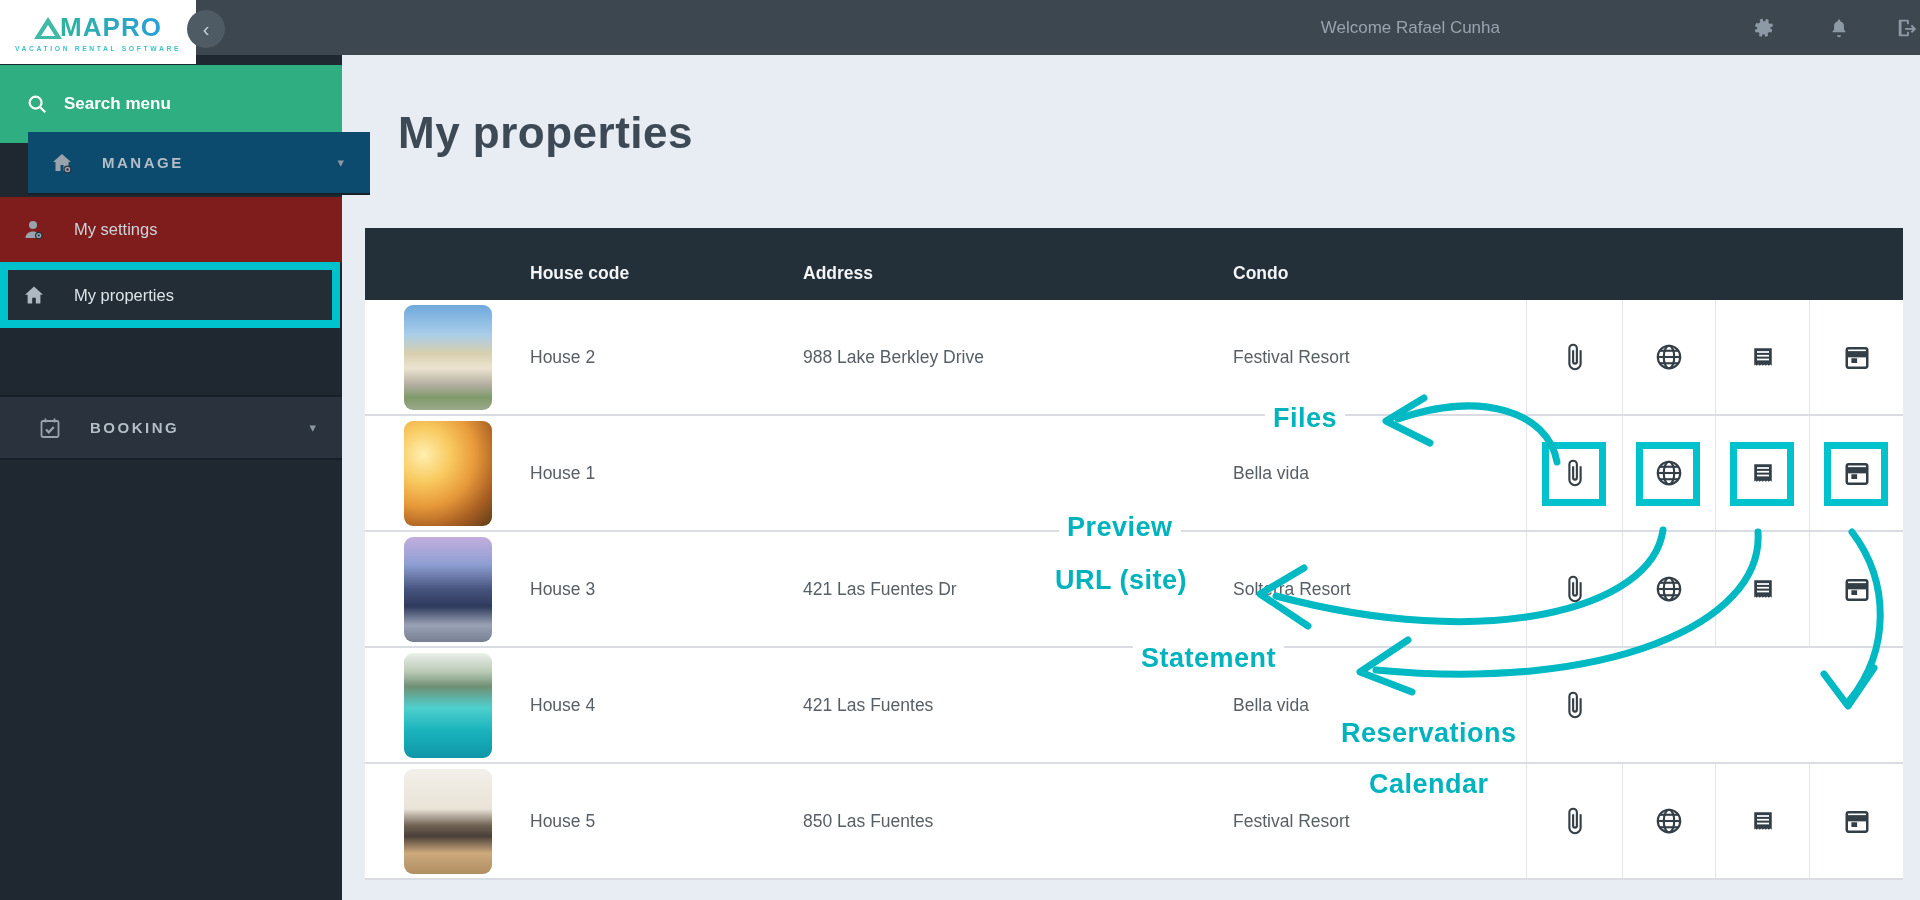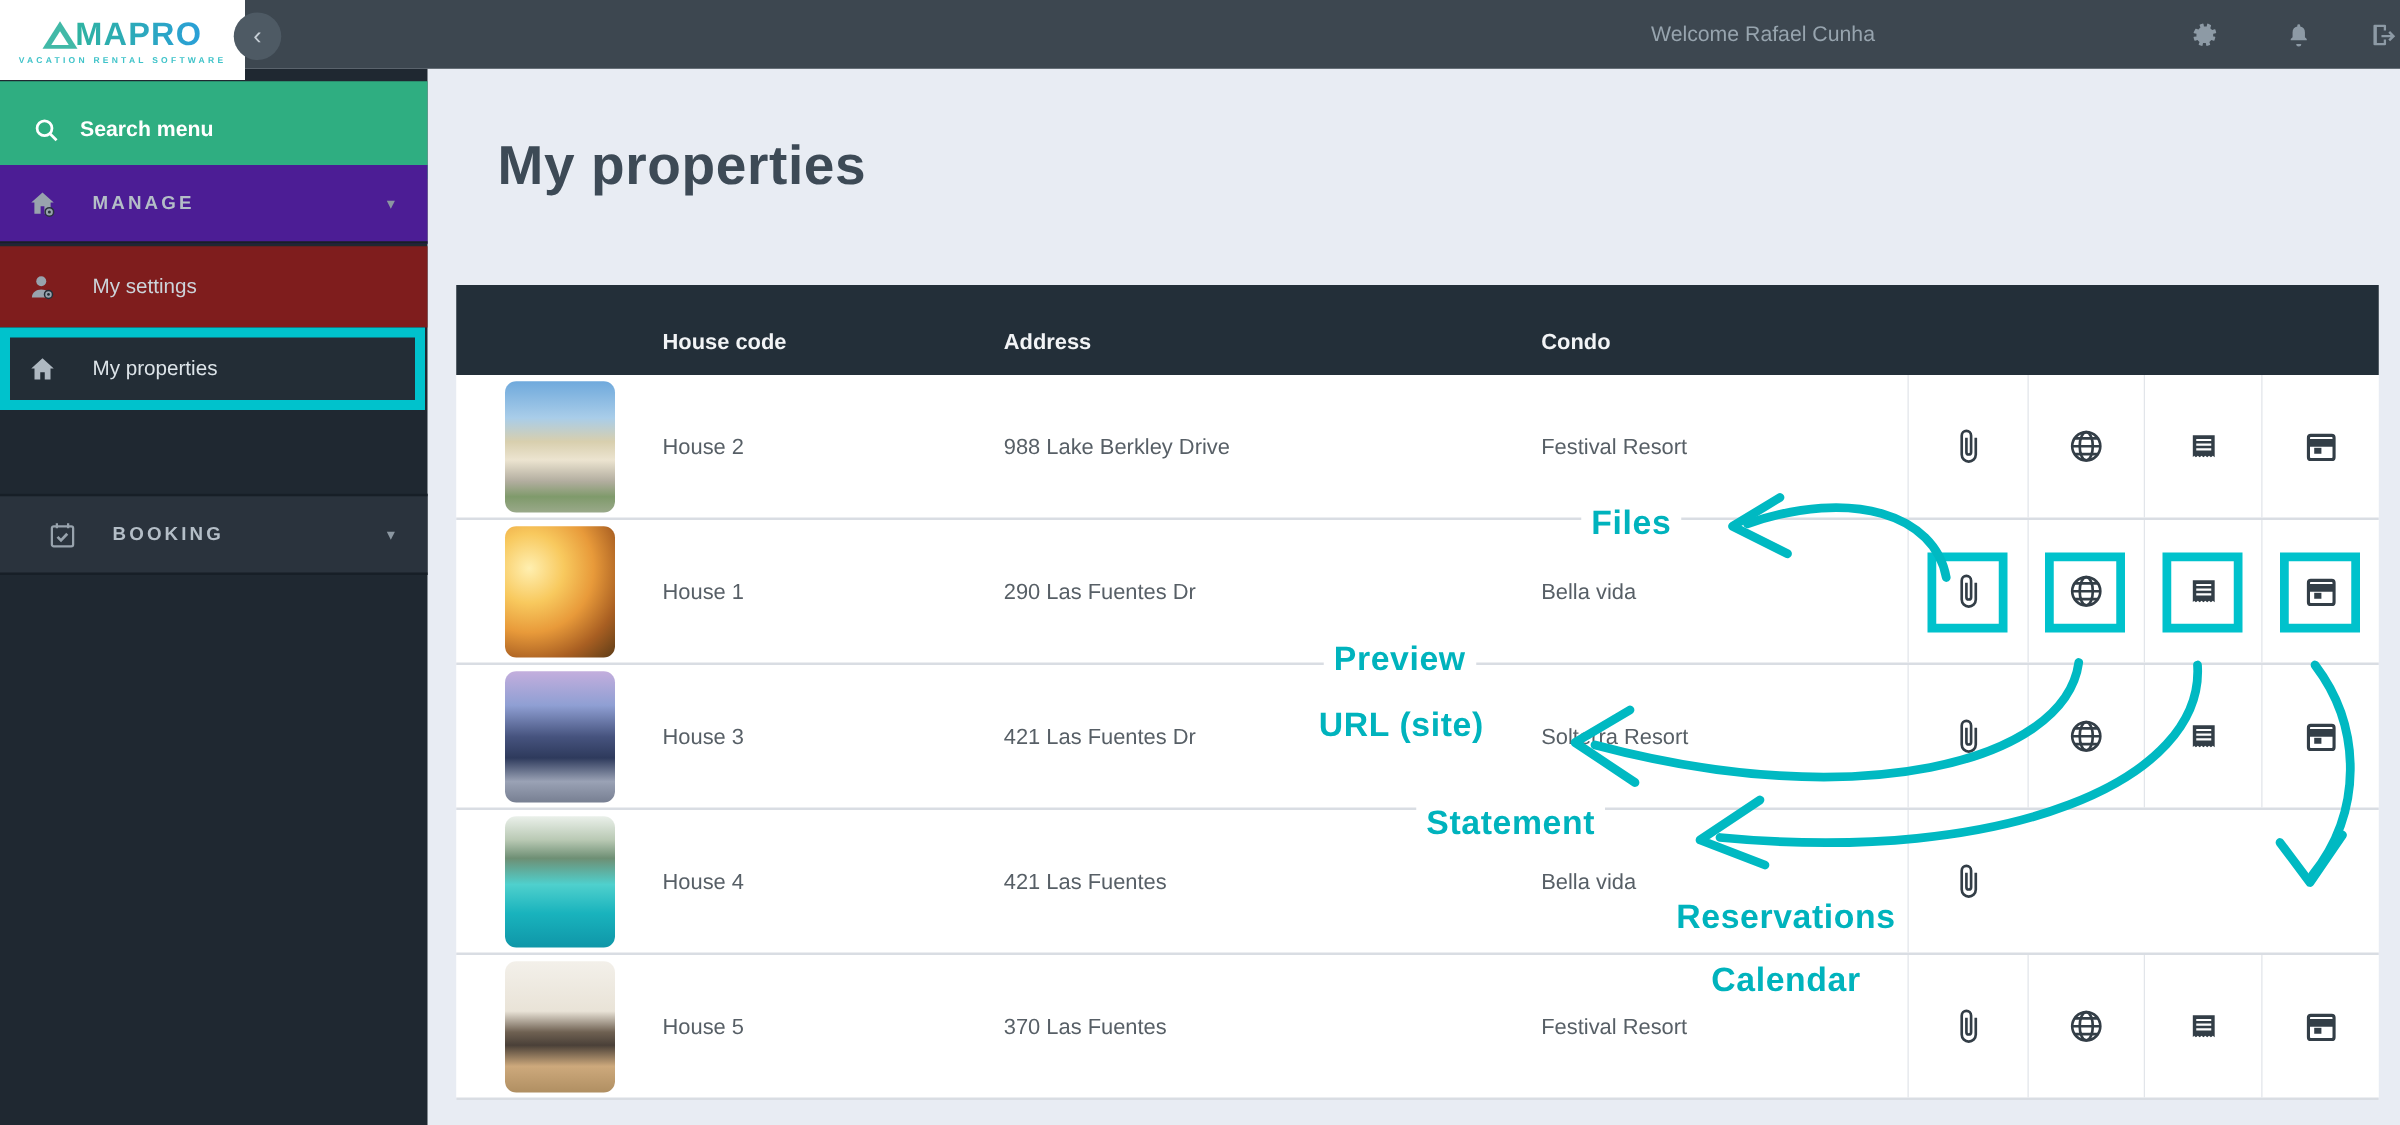--- a/index.html
+++ b/index.html
@@ -18,21 +18,21 @@
   .welcome { position:absolute; right:420px; top:0; height:55px; display:flex; align-items:center; color:#97a4ae; font-size:17px; }
   .tb-ic { position:absolute; top:17px; width:22px; height:22px; color:#8d9aa5; }
   .tb-ic svg { width:22px; height:22px; display:block; }
 
   
   .sidebar { position:absolute; left:0; top:55px; width:342px; height:845px; background:#1f2831; z-index:4; }
   .search-row { position:absolute; left:0; top:10px; width:342px; height:78px; background:#2fae81; display:flex; align-items:center; }
   .search-row svg { width:22px; height:22px; margin-left:26px; }
   .search-label { color:#ffffff; font-weight:700; font-size:17px; margin-left:16px; }
   .nav-row { position:absolute; left:0; width:342px; display:flex; align-items:center; }
-  .row-manage { top:77px; height:63px; background:#4c1d95; border-bottom:2px solid #171f27; }
+  .row-manage { top:77px; height:63px; background:#0c4a6e; border-bottom:2px solid #171f27;margin-left:28px; }
   .row-settings { top:142px; height:65px; background:#7f1d1d;align-items:center; }
   .row-booking { top:340px; height:65px; background:#2a333d; border-top:2px solid #171f27; border-bottom:2px solid #171f27;padding-left:16px; }
   .nav-ic { width:24px; height:24px; margin-left:22px; flex:0 0 auto; }
   .nav-ic svg { width:24px; height:24px; display:block; }
   .section-label { color:#b4bec7; font-weight:700; font-size:15px; letter-spacing:2.5px; margin-left:28px; }
   .item-label { color:#ccd4da; font-size:16.5px; margin-left:28px; }
   .chev { position:absolute; right:26px; color:#8b97a1; font-size:13px; }
   .hl-box { position:absolute; left:0; top:207px; width:340px; height:66px; border:8px solid #00c2cc; background:#232d36; display:flex; align-items:center; z-index:8; }
 
   
@@ -199,21 +199,20 @@
             <rect x="3.8" y="5" width="16.4" height="15.5" rx="1.5"></rect>
             <path d="M3.8 9.8h16.4" stroke-width="5"></path>
             <rect x="7.5" y="13" width="4.6" height="3.8" fill="currentColor" stroke="none"></rect>
           </svg>
         </div>
     </div>
 
     <div class="trow">
       <div class="thumb t2" aria-label="autumn street in golden sunlight with animal"></div>
       <span class="cell c-code">House 1</span>
-      <span class="cell c-addr">290 Las Fuentes Dr</span>
       <span class="cell c-condo">Bella vida</span>
       <div class="acell a1">
           <svg viewBox="0 0 24 24" fill="none" stroke="currentColor" stroke-width="1.7">
             <path d="M16.5 6.5v10.8a4.5 4.5 0 0 1-9 0V5.2a3 3 0 0 1 6 0v10.6a1.5 1.5 0 0 1-3 0V6.5"></path>
           </svg>
         </div>
       <div class="acell a2">
           <svg viewBox="0 0 24 24" fill="none" stroke="currentColor" stroke-width="1.7">
             <circle cx="12" cy="12" r="9"></circle>
             <ellipse cx="12" cy="12" rx="4.2" ry="9"></ellipse>
@@ -294,21 +293,21 @@
           </svg>
         </div>
       <div class="acell a2" style="border-left:none;"></div>
       <div class="acell a3" style="border-left:none;"></div>
       <div class="acell a4" style="border-left:none;"></div>
     </div>
 
     <div class="trow">
       <div class="thumb t5" aria-label="living room interior"></div>
       <span class="cell c-code">House 5</span>
-      <span class="cell c-addr">370 Las Fuentes</span>
+      <span class="cell c-addr">850 Las Fuentes</span>
       <span class="cell c-condo">Festival Resort</span>
       <div class="acell a1">
           <svg viewBox="0 0 24 24" fill="none" stroke="currentColor" stroke-width="1.7">
             <path d="M16.5 6.5v10.8a4.5 4.5 0 0 1-9 0V5.2a3 3 0 0 1 6 0v10.6a1.5 1.5 0 0 1-3 0V6.5"></path>
           </svg>
         </div>
       <div class="acell a2">
           <svg viewBox="0 0 24 24" fill="none" stroke="currentColor" stroke-width="1.7">
             <circle cx="12" cy="12" r="9"></circle>
             <ellipse cx="12" cy="12" rx="4.2" ry="9"></ellipse>

